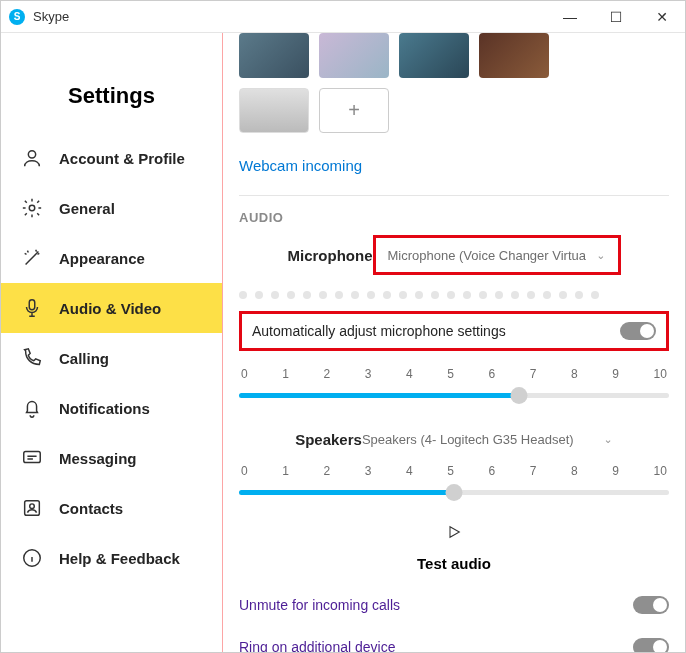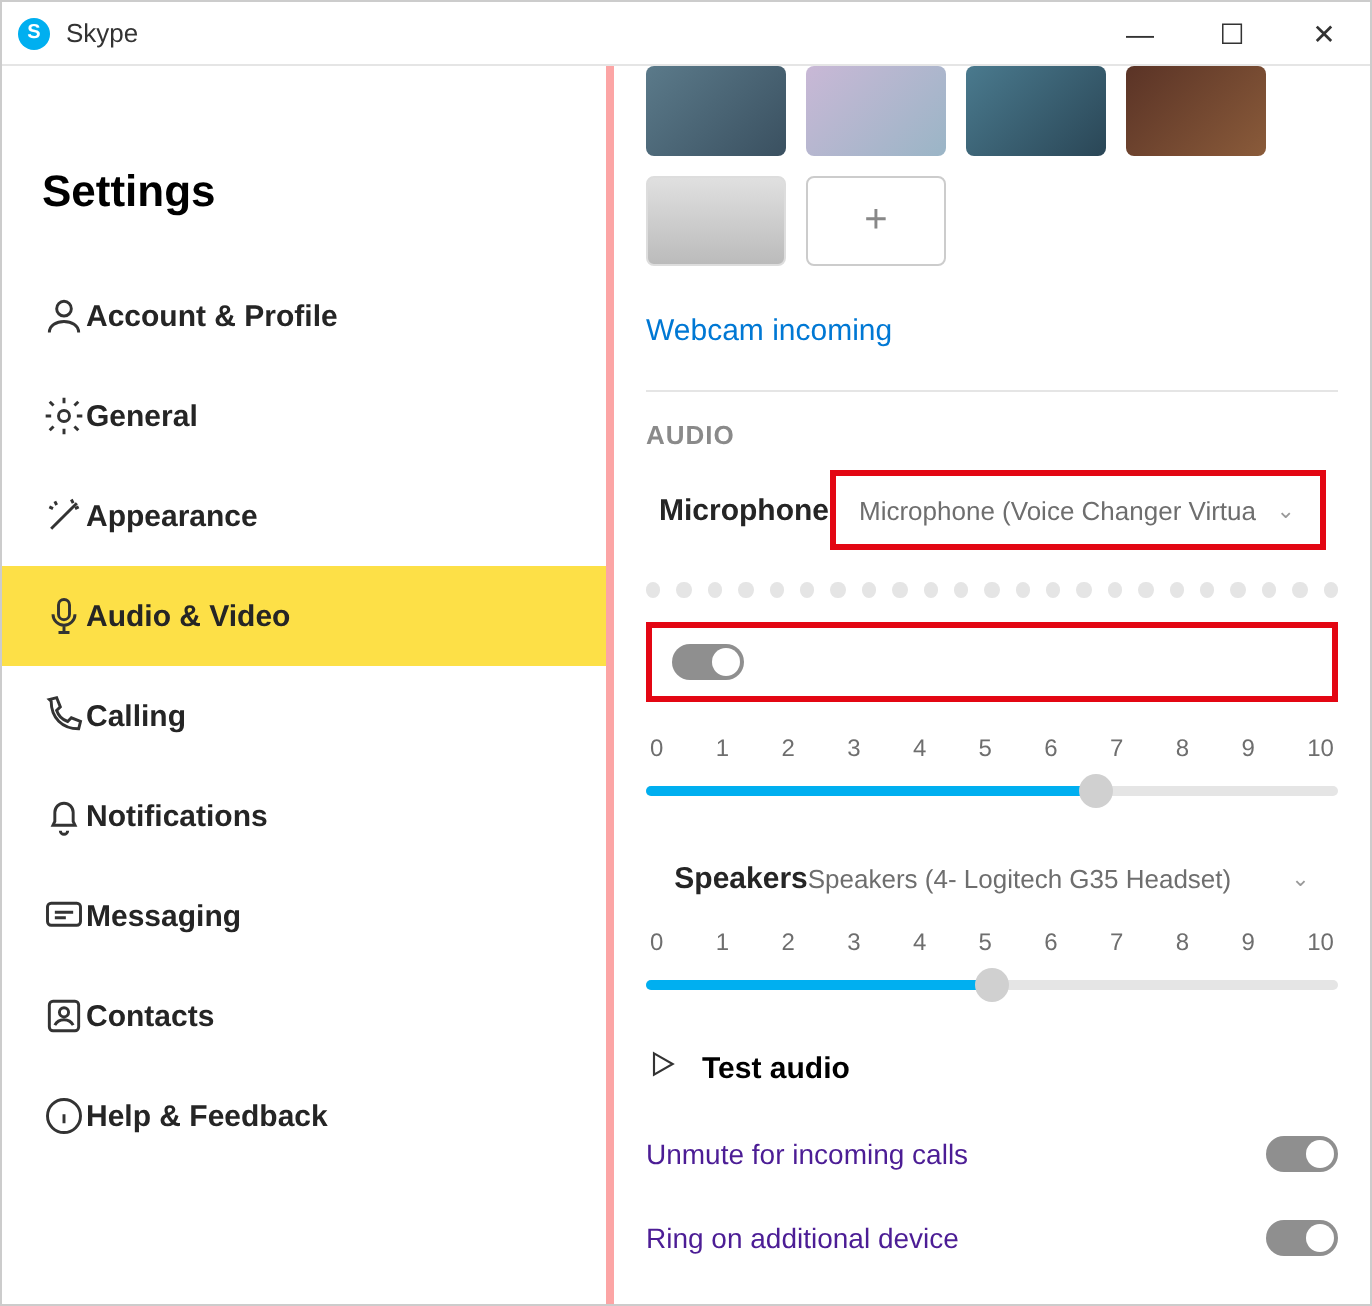--- a/index.html
+++ b/index.html
@@ -3,23 +3,23 @@
   <meta charset="utf-8">
   <style>
     * { box-sizing: border-box; margin: 0; padding: 0; }
     body { font-family: "Segoe UI", Arial, sans-serif; width: 686px; height: 653px; background: #fff; overflow: hidden; border: 1px solid #ccc; }
     .titlebar { height: 32px; display: flex; align-items: center; padding: 0 0 0 8px; border-bottom: 1px solid #e5e5e5; }
     .titlebar-icon { width: 16px; height: 16px; background: #00aff0; border-radius: 50%; display: flex; align-items: center; justify-content: center; color: #fff; font-weight: bold; font-size: 10px; }
     .titlebar-title { margin-left: 8px; font-size: 13px; color: #333; }
     .titlebar-spacer { flex: 1; }
     .titlebar-btn { width: 46px; height: 32px; display: flex; align-items: center; justify-content: center; font-size: 14px; color: #333; }
     .content { display: flex; height: calc(100% - 32px); }
-    .sidebar { width: 306px; border-right: 4px solid #fca5a5; padding-top: 50px; }
+    .sidebar { width: 222px; border-right: 1px solid #fca5a5; padding-top: 50px; text-align: center; }
     .sidebar h1 { font-size: 22px; font-weight: bold; padding: 0 20px 24px 20px; }
-    .nav-item { display: flex; align-items: center; height: 50px; padding: 0 20px; font-size: 15px; font-weight: 600; color: #252525; cursor: pointer; }
+    .nav-item { display: flex; align-items: center; height: 50px; padding: 0 20px; gap: 16px; font-size: 15px; font-weight: 600; color: #252525; cursor: pointer; }
     .nav-item.active { background: #fde047; }
     .nav-icon { width: 22px; height: 22px; display: flex; align-items: center; justify-content: center; }
     .nav-icon svg { width: 22px; height: 22px; stroke: #333; stroke-width: 1.6; fill: none; }
     .main { flex: 1; padding: 0 16px 0 16px; overflow: hidden; }
     .bg-row { display: flex; gap: 10px; margin-top: 0; }
     .bg-thumb { width: 70px; height: 45px; border-radius: 4px; background: linear-gradient(135deg,#5b7a8a,#3a5060); }
     .bg-thumb.t2 { background: linear-gradient(135deg,#c9b8d6,#9ab5c6); }
     .bg-thumb.t3 { background: linear-gradient(135deg,#4a7a8e,#2a4656); }
     .bg-thumb.t4 { background: linear-gradient(135deg,#5a3326,#8a5b3a); }
     .bg-row2 { display: flex; gap: 10px; margin-top: 10px; }
@@ -39,21 +39,21 @@
     .hl-row .lbl { font-size: 14px; color: #252525; }
     .toggle { width: 36px; height: 18px; border-radius: 9px; background: #8f8f8f; position: relative; }
     .toggle::after { content: ""; position: absolute; width: 14px; height: 14px; background: #fff; border-radius: 50%; top: 2px; right: 2px; }
     .slider-wrap { margin-top: 16px; }
     .ticks { display: flex; justify-content: space-between; font-size: 12px; color: #6e6e6e; padding: 0 2px; }
     .slider { position: relative; height: 20px; margin-top: 4px; }
     .track { position: absolute; top: 8px; left: 0; right: 0; height: 5px; background: #e5e5e5; border-radius: 3px; }
     .fill { position: absolute; top: 8px; left: 0; height: 5px; background: #00aff0; border-radius: 3px; }
     .thumb { position: absolute; top: 2px; width: 17px; height: 17px; background: #d0d0d0; border-radius: 50%; transform: translateX(-50%); }
     .spk-select { color: #6e6e6e; font-size: 13px; display: flex; align-items: center; gap: 24px; }
-    .test-row { display: flex; align-items: center; gap: 12px; margin-top: 22px; font-size: 15px; font-weight: 600; }
+    .test-row { display: flex; align-items: center; gap: 12px; margin-top: 22px; font-size: 15px; font-weight: 600; flex-direction: column; }
     .play-icon svg { width: 16px; height: 16px; stroke: #333; stroke-width: 1.6; fill: none; }
     .opt-row { display: flex; align-items: center; justify-content: space-between; margin-top: 24px; font-size: 14px; color: #4c1d95; }
   </style>
 </head>
 <body>
 
 <div class="titlebar">
   <div class="titlebar-icon">S</div>
   <div class="titlebar-title">Skype</div>
   <div class="titlebar-spacer"></div>
@@ -196,20 +196,21 @@
         <div class="dot"></div>
         <div class="dot"></div>
         <div class="dot"></div>
         <div class="dot"></div>
         <div class="dot"></div>
         <div class="dot"></div>
         <div class="dot"></div>
     </div>
 
     <div class="hl-row">
+      <div class="lbl">Automatically adjust microphone settings</div>
       <div class="toggle"></div>
     </div>
 
     <div class="slider-wrap">
       <div class="ticks">
         <span>0</span>
           <span>1</span>
           <span>2</span>
           <span>3</span>
           <span>4</span>

